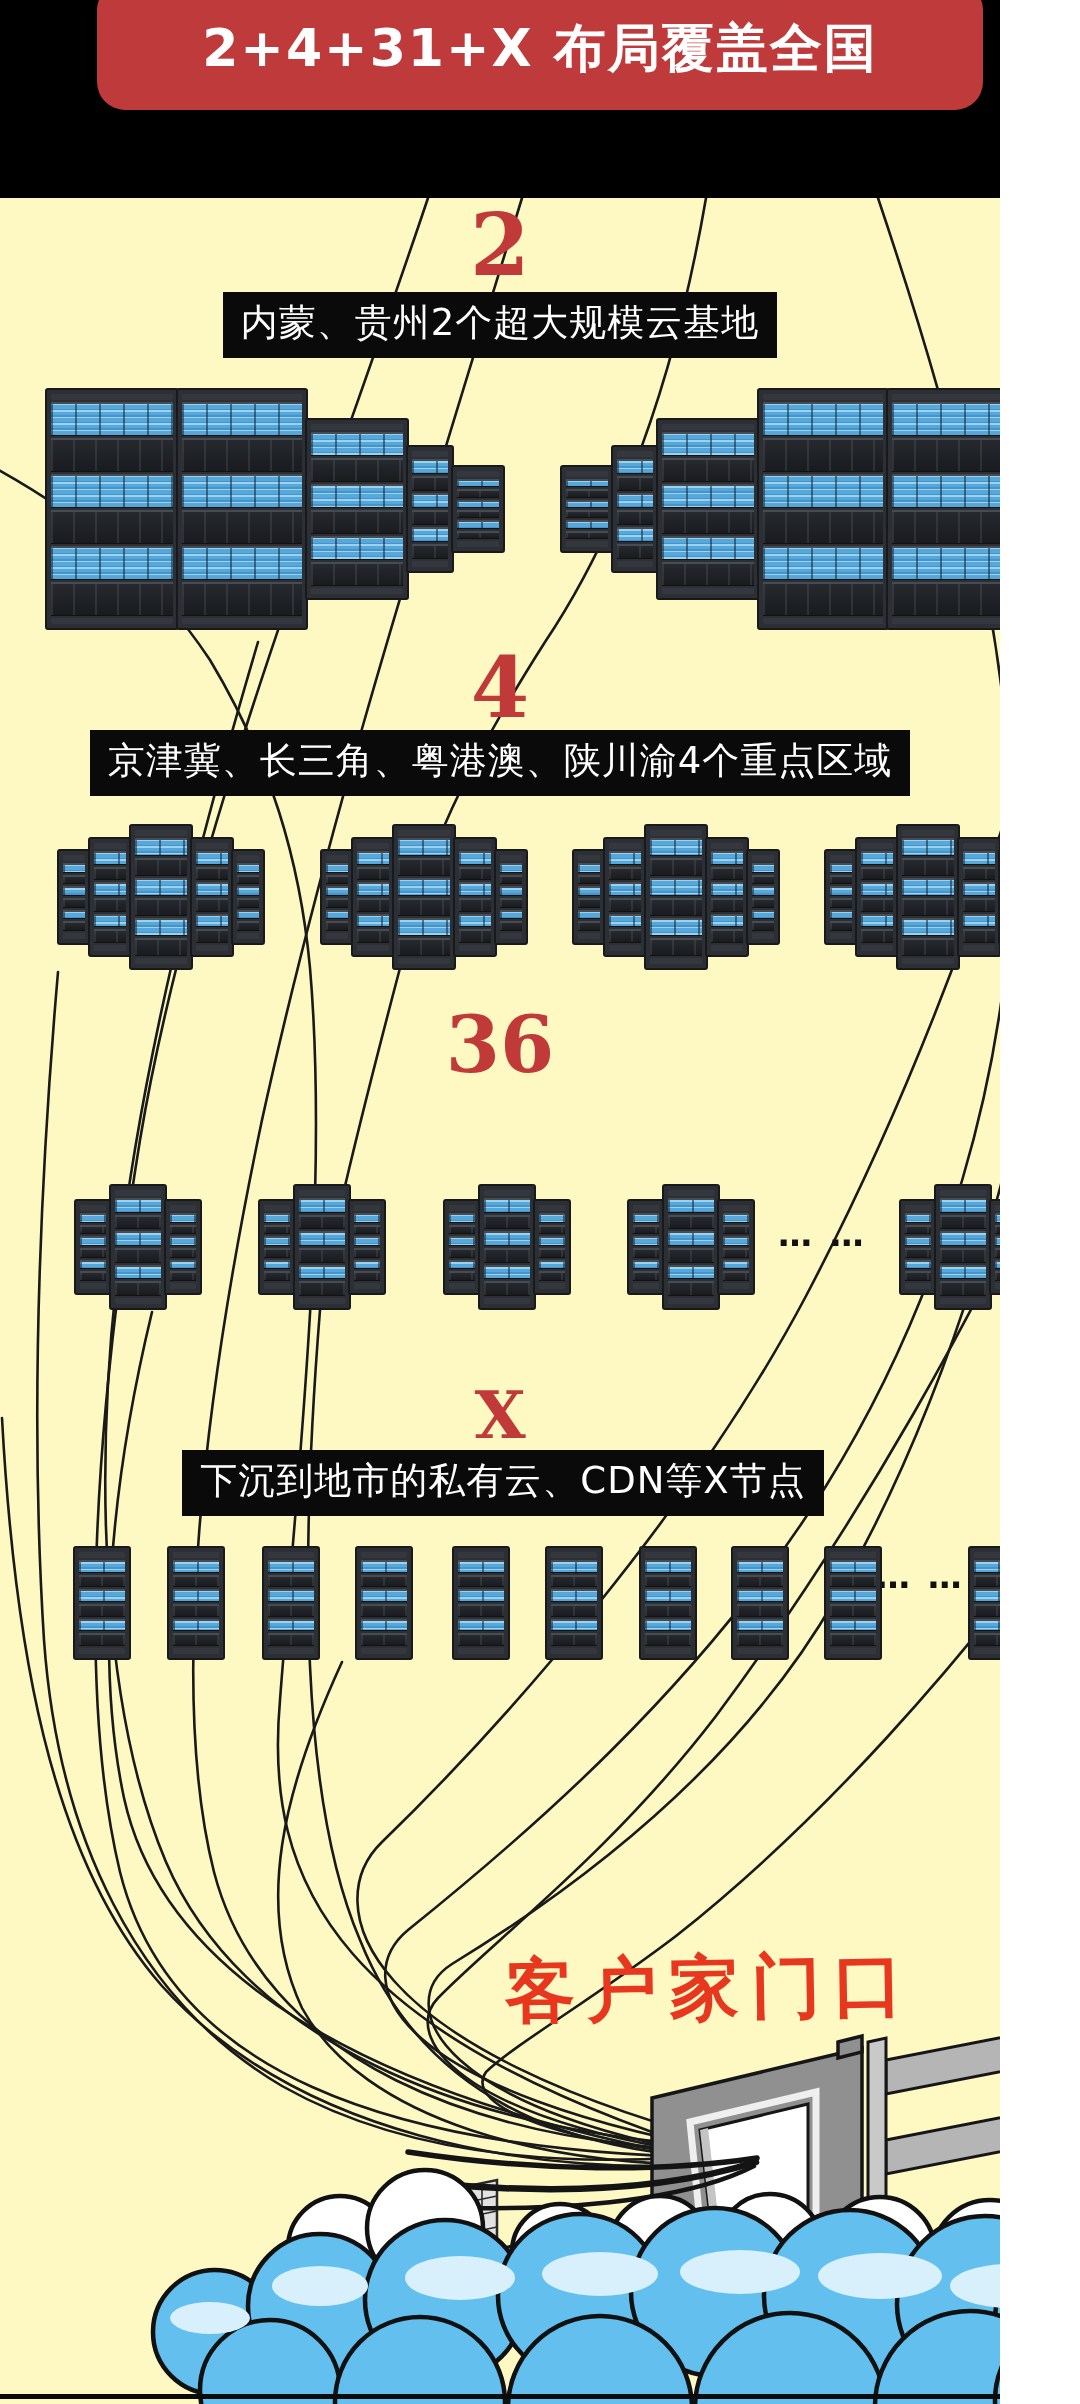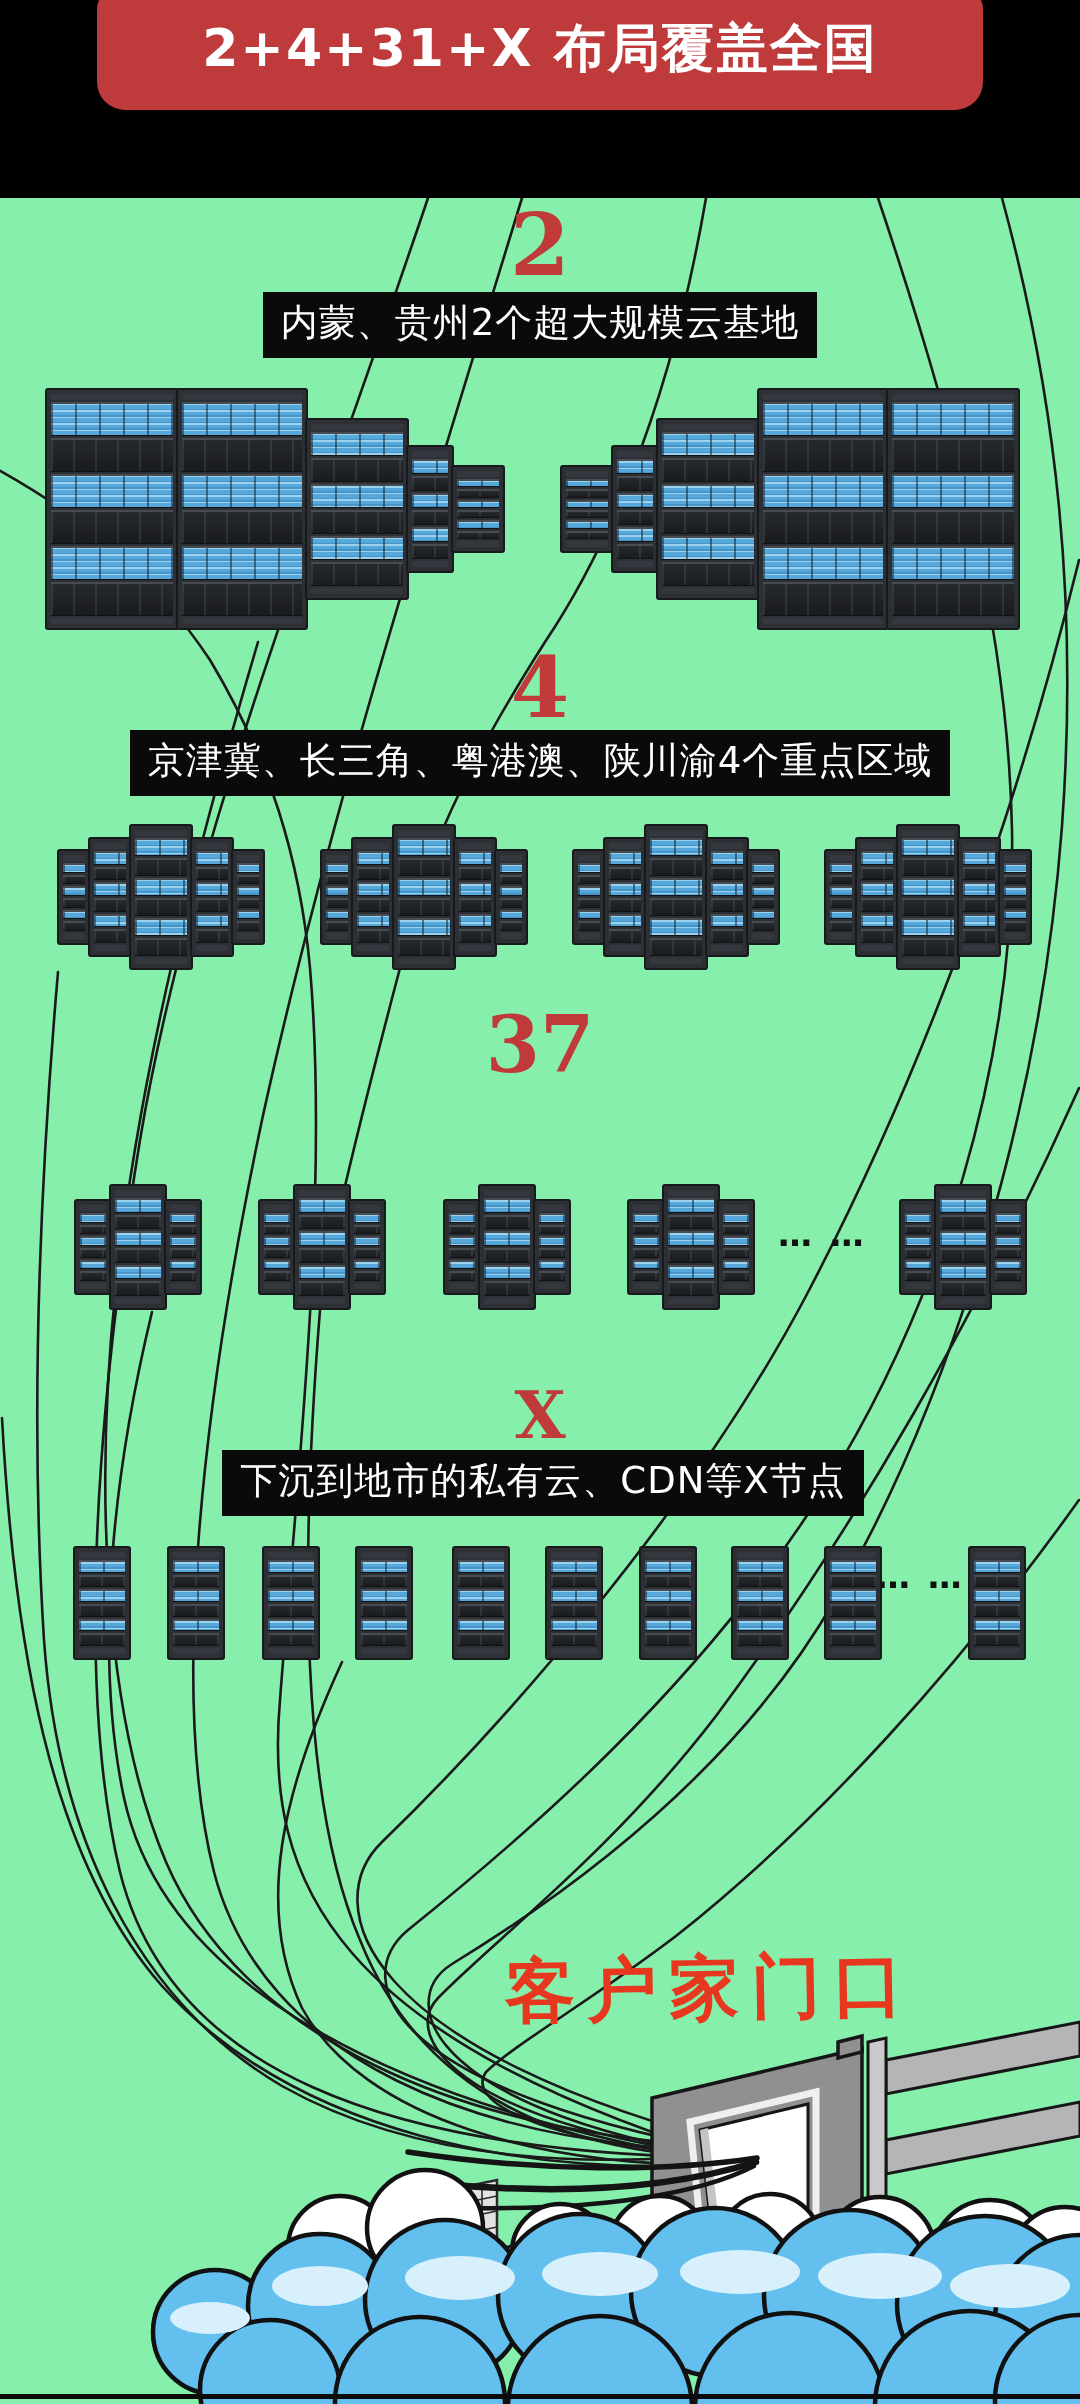--- a/index.html
+++ b/index.html
@@ -1,16 +1,16 @@
 <!DOCTYPE html>
 <html style="--banner-red: #bf3b3b; --number-red: #c03a3a; --caption-red: #e7381f; --server-blue: #4f9fd2; --cloud-blue: #62bfee;"><head>
 <meta charset="utf-8">
 <style>
   html,body{margin:0;padding:0;background:#ffffff;}
-  .page{position:relative;width:1080px;height:2404px;overflow:hidden;background:#86efac;
+  .page{position:relative;width:1000px;height:2404px;overflow:hidden;background:#fef9c3;
         font-family:"DejaVu Sans","Liberation Sans",sans-serif;}
   
   .top-band{position:absolute;left:0;top:0;width:1080px;height:198px;background:#000;z-index:4;}
   .banner{position:absolute;left:97px;top:-18px;width:886px;height:128px;
           background:var(--banner-red,#bf3b3b);border-radius:28px;
           display:flex;align-items:flex-end;justify-content:center;}
   .banner span{display:block;color:#fff;font-size:52px;font-weight:bold;letter-spacing:2px;
           padding-bottom:26px;white-space:nowrap;}
   
   .sec-num{position:absolute;left:0;right:0;text-align:center;z-index:3;
@@ -158,21 +158,21 @@
   <div class="sec-num num-2">2</div>
   <div class="sec-bar bar-2">
     <span>内蒙、贵州2个超大规模云基地</span>
   </div>
 
   <div class="sec-num num-4">4</div>
   <div class="sec-bar bar-4">
     <span>京津冀、长三角、粤港澳、陕川渝4个重点区域</span>
   </div>
 
-  <div class="sec-num num-31">37</div>
+  <div class="sec-num num-31">36</div>
 
   <div class="sec-num num-x">X</div>
   <div class="sec-bar bar-x">
     <span>下沉到地市的私有云、CDN等X节点</span>
   </div>
 
   <div class="dots dots-31">… …</div>
   <div class="dots dots-x">… …</div>
 
   <div class="caption">客户家门口</div>

